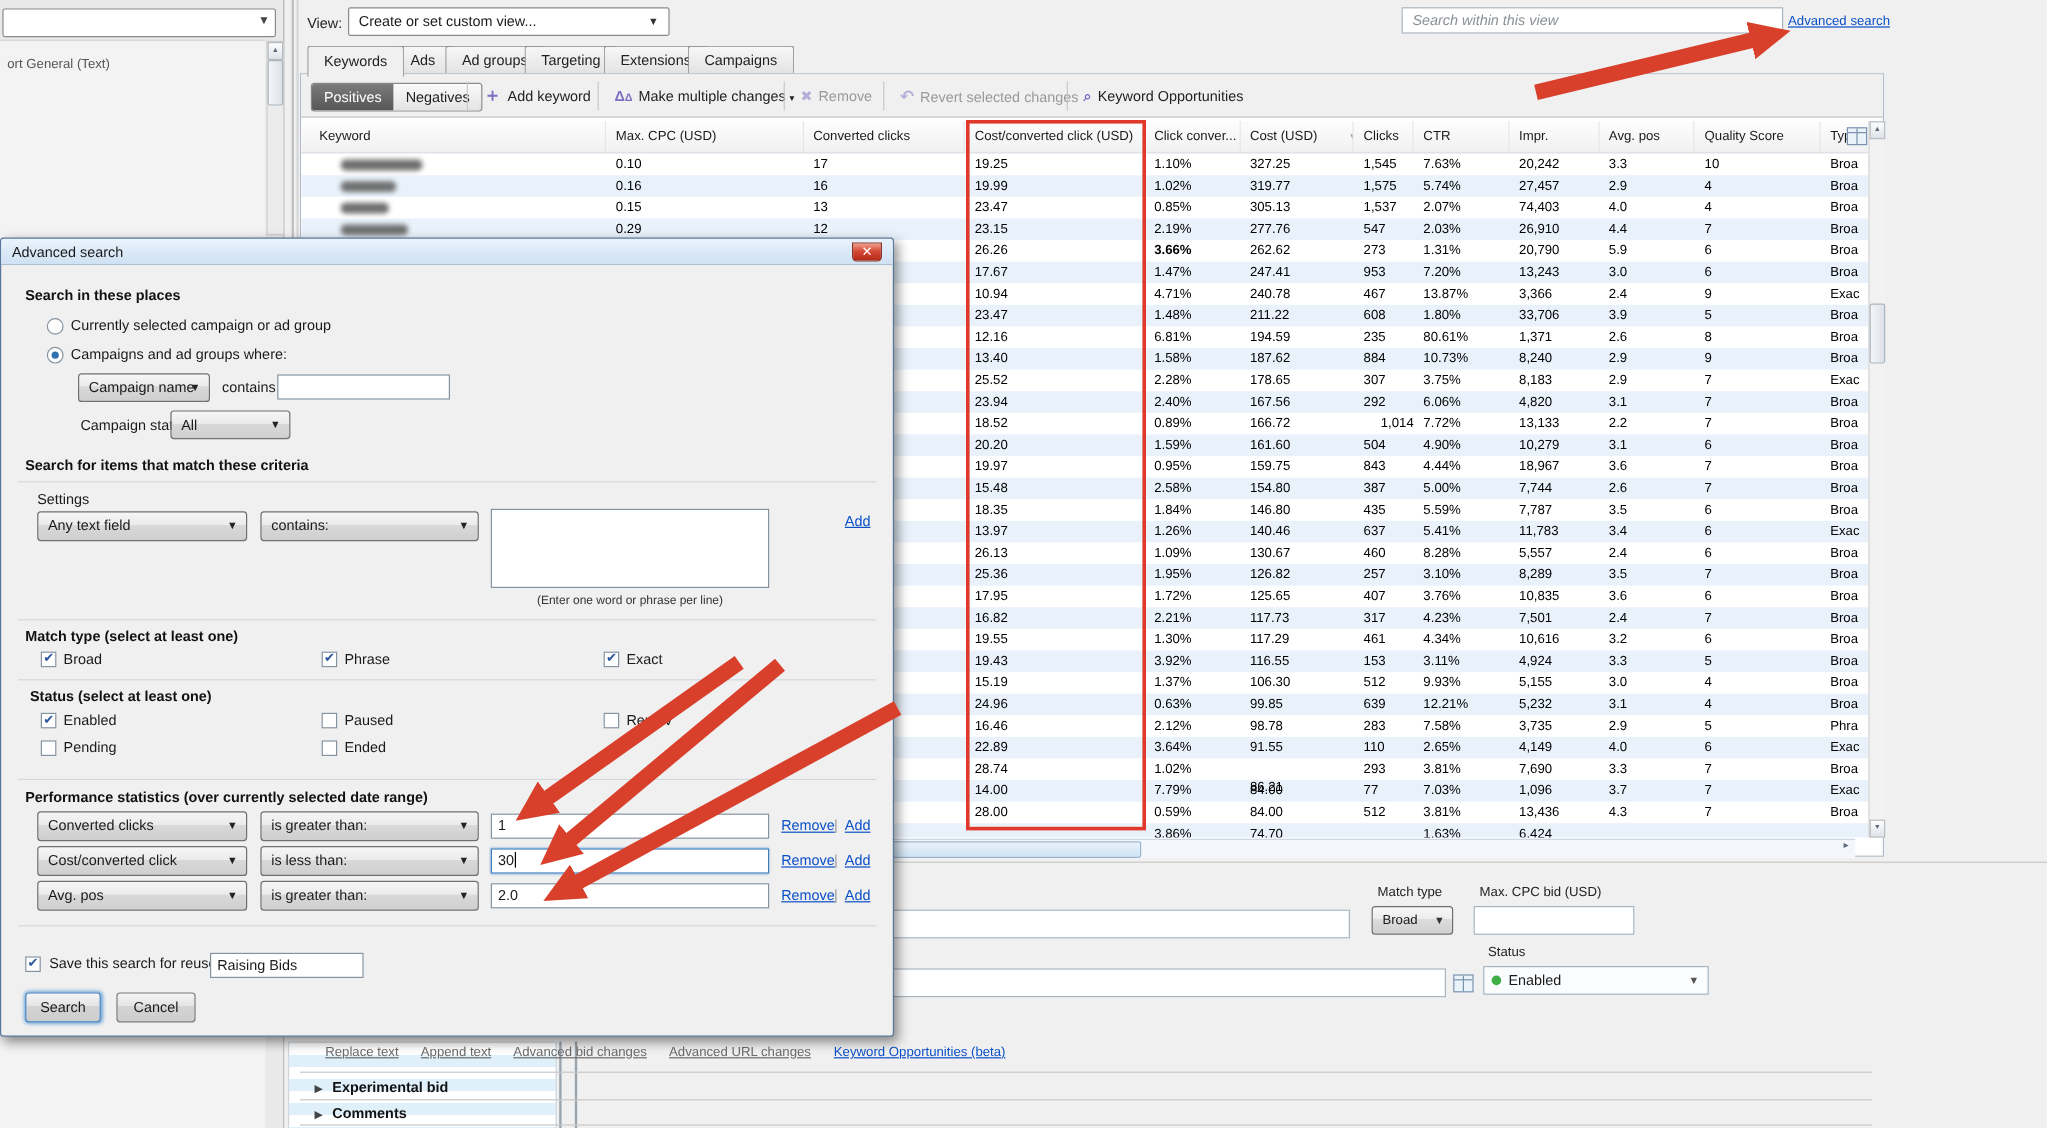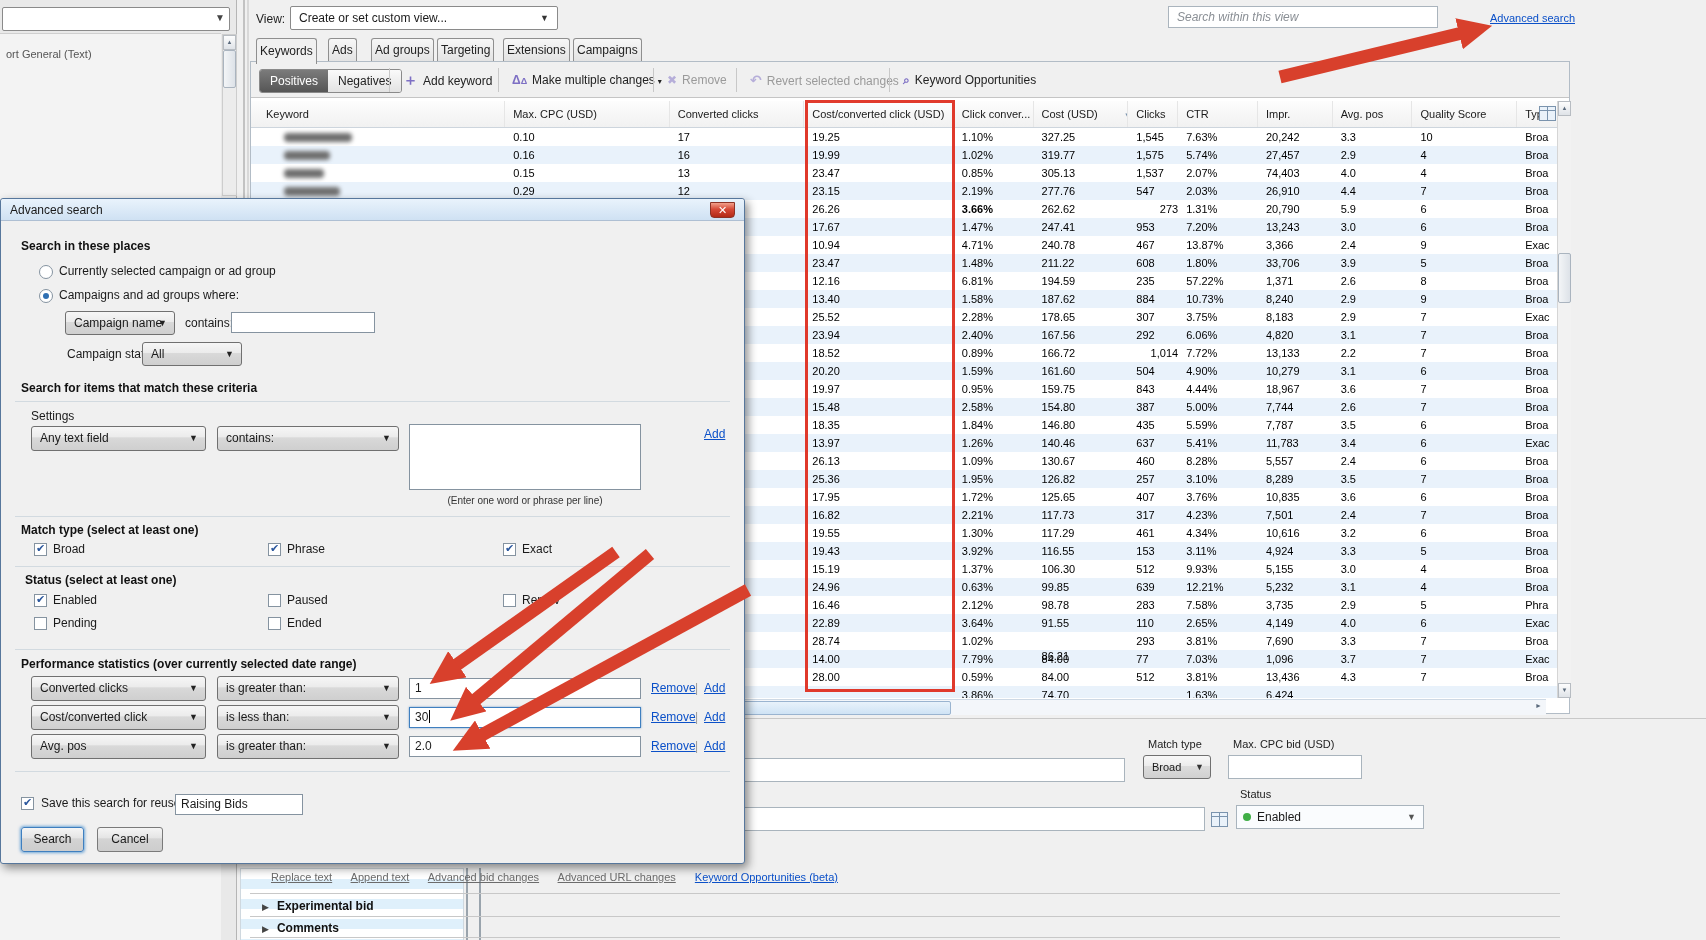--- a/index.html
+++ b/index.html
@@ -20,21 +20,21 @@
   
   .lbl{color:#222;}
   .combo{background:linear-gradient(#f8f8f8,#ececec 45%,#dcdcdc 46%,#d0d0d0);border:1px solid #707070;border-radius:3px;
          line-height:22px;padding-left:8px;box-sizing:border-box;white-space:nowrap;overflow:hidden;}
   .combo .arr{position:absolute;right:6px;top:0;line-height:22px;font-size:9px;color:#333;}
   .combo-white{background:#fff;border:1px solid #8a8a8a;border-radius:2px;line-height:22px;padding-left:8px;box-sizing:border-box;}
   .search-box{background:#fff;border:1px solid #aab4bd;line-height:20px;padding-left:8px;box-sizing:border-box;}
   .search-box .ph{color:#8a8f95;font-style:italic;}
   a.link{color:#0b50c8;text-decoration:underline;cursor:pointer;}
   
-  .tab{position:absolute;top:0;height:23px;line-height:23px;padding:0 3px;background:linear-gradient(#f7f7f7,#e2e2e2);
+  .tab{position:absolute;top:0;height:23px;line-height:23px;padding:0 13px;background:linear-gradient(#f7f7f7,#e2e2e2);
        border:1px solid #8f8f8f;border-bottom:none;border-radius:3px 3px 0 0;color:#222;}
   .tab.active{background:#f0f0f0;height:25px;line-height:25px;font-weight:normal;z-index:5;}
   
   .toolbox{left:250px;top:61px;width:1320px;height:653px;border:1px solid #b2bcc6;background:#fff;box-sizing:border-box;}
   .toolbar{left:0;top:0;width:100%;height:36px;background:#f0f0f0;border-bottom:1px solid #c5c5c5;box-sizing:border-box;}
   .tbtn{position:absolute;top:6px;height:24px;line-height:24px;white-space:nowrap;color:#222;padding:0 6px;}
   .tbtn .ic{color:#7d6fc4;font-weight:bold;margin-right:5px;}
   .tbtn.disabled{color:#9a9a9a;}
   .tbtn.disabled .ic{opacity:.5;}
   .tsep{position:absolute;top:6px;width:1px;height:24px;background:#c8c8c8;}
@@ -113,21 +113,21 @@
   </div>
 </div>
 <div class="abs vline" style="left:243px;top:0;height:940px;"></div>
 <div class="abs vline" style="left:247px;top:0;height:940px;background:#d8d8d8;"></div>
 
 <div class="abs lbl" style="left:256px;top:12px;">View:</div>
 <div class="abs combo-white" style="left:290px;top:6px;width:268px;height:24px;">
   <span>Create or set custom view...</span>
   <span class="abs" style="right:8px;top:0;font-size:9px;color:#333;">▼</span>
 </div>
-<div class="abs search-box" style="left:1168px;top:6px;width:270px;height:22px;">
+<div class="abs search-box" style="left:1168px;top:6px;width:318px;height:22px;">
   <span class="ph">Search within this view</span>
 </div>
 <a class="abs link" style="left:1490px;top:12px;font-size:11px;">Advanced search</a>
 
 <div class="abs" style="left:256px;top:38px;width:900px;height:25px;">
   <div class="tab active" style="left:0;">Keywords</div>
   <div class="tab" style="left:72px;">Ads</div>
   <div class="tab" style="left:115px;">Ad groups</div>
   <div class="tab" style="left:181px;">Targeting</div>
   <div class="tab" style="left:247px;">Extensions</div>
@@ -225,21 +225,21 @@
         <div class="tcell" style="width: 105px;">7</div>
         <div class="tcell" style="width: 40px;">Broa</div>
       </div>
       <div class="trow">
         <div class="tcell kw" style="width: 255px;"></div>
         <div class="tcell" style="width: 165px;"></div>
         <div class="tcell" style="width: 135px;"></div>
         <div class="tcell" style="width: 150px;">26.26</div>
         <div class="tcell" style="width: 80px; font-weight: bold;">3.66%</div>
         <div class="tcell" style="width: 95px;">262.62</div>
-        <div class="tcell" style="width: 50px; text-align: right;">273</div>
+        <div class="tcell" style="width: 50px;">273</div>
         <div class="tcell" style="width: 80px;">1.31%</div>
         <div class="tcell" style="width: 75px;">20,790</div>
         <div class="tcell" style="width: 80px;">5.9</div>
         <div class="tcell" style="width: 105px;">6</div>
         <div class="tcell" style="width: 40px;">Broa</div>
       </div>
       <div class="trow alt">
         <div class="tcell kw" style="width: 255px;"></div>
         <div class="tcell" style="width: 165px;"></div>
         <div class="tcell" style="width: 135px;"></div>
@@ -282,21 +282,21 @@
         <div class="tcell" style="width: 40px;">Broa</div>
       </div>
       <div class="trow">
         <div class="tcell kw" style="width: 255px;"></div>
         <div class="tcell" style="width: 165px;"></div>
         <div class="tcell" style="width: 135px;"></div>
         <div class="tcell" style="width: 150px;">12.16</div>
         <div class="tcell" style="width: 80px;">6.81%</div>
         <div class="tcell" style="width: 95px;">194.59</div>
         <div class="tcell" style="width: 50px;">235</div>
-        <div class="tcell" style="width: 80px;">57.22%</div>
+        <div class="tcell" style="width: 80px;">80.61%</div>
         <div class="tcell" style="width: 75px;">1,371</div>
         <div class="tcell" style="width: 80px;">2.6</div>
         <div class="tcell" style="width: 105px;">8</div>
         <div class="tcell" style="width: 40px;">Broa</div>
       </div>
       <div class="trow alt">
         <div class="tcell kw" style="width: 255px;"></div>
         <div class="tcell" style="width: 165px;"></div>
         <div class="tcell" style="width: 135px;"></div>
         <div class="tcell" style="width: 150px;">13.40</div>

